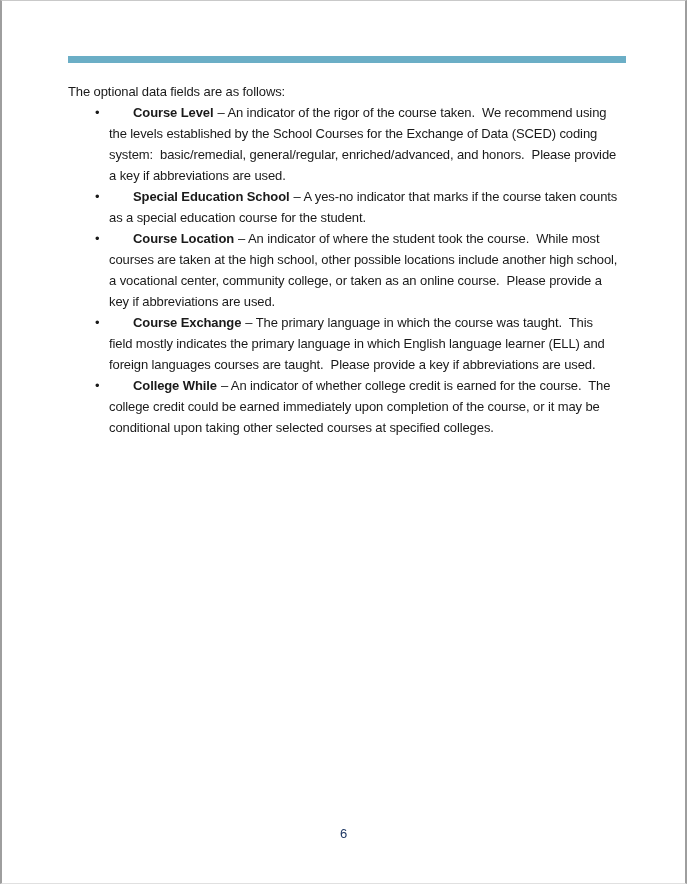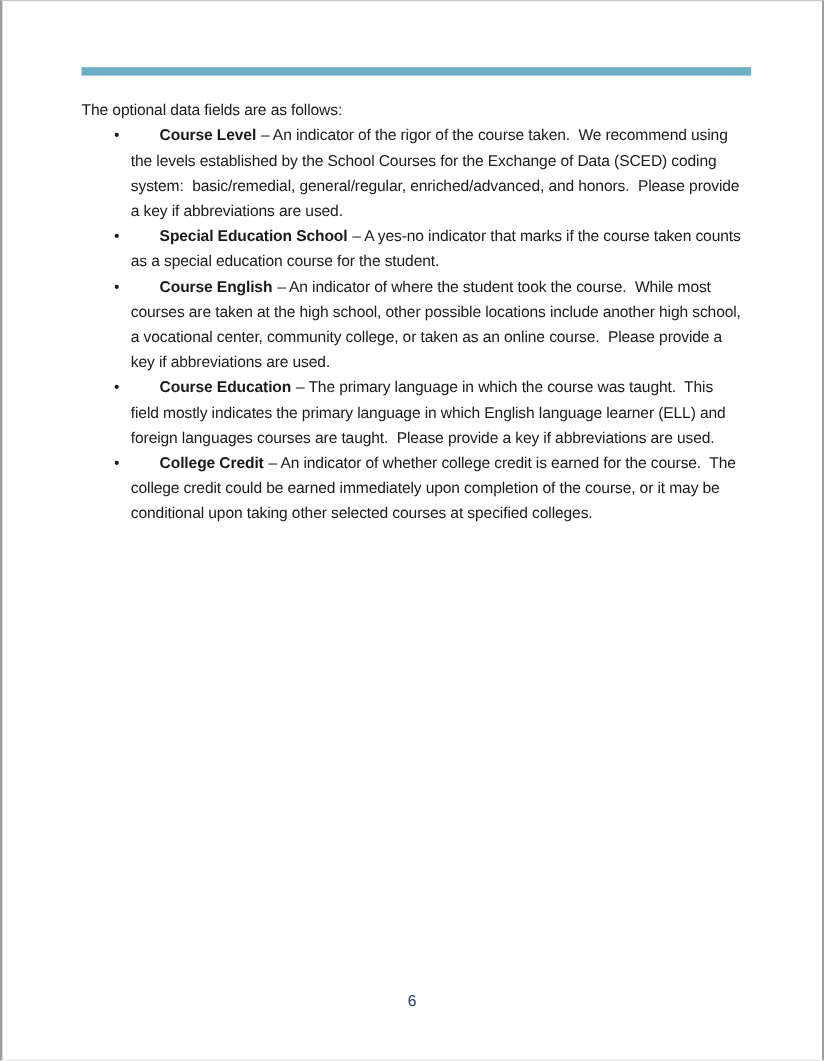--- a/index.html
+++ b/index.html
@@ -85,25 +85,25 @@
   <div class="accent-bar"></div>
 
   <div class="content">
     <p class="intro">The optional data fields are as follows:</p>
 
     <ul class="bullet-list">
       <li><span class="dot">•</span><span class="term">Course Level</span><span class="desc">– An indicator of the rigor of the course taken.  We recommend using the levels established by the School Courses for the Exchange of Data (SCED) coding system:  basic/remedial, general/regular, enriched/advanced, and honors.  Please provide a key if abbreviations are used.</span></li>
 
       <li><span class="dot">•</span><span class="term">Special Education School</span><span class="desc">– A yes-no indicator that marks if the course taken counts as a special education course for the student.</span></li>
 
-      <li><span class="dot">•</span><span class="term">Course English</span><span class="desc">– An indicator of where the student took the course.  While most courses are taken at the high school, other possible locations include another high school, a vocational center, community college, or taken as an online course.  Please provide a key if abbreviations are used.</span></li>
+      <li><span class="dot">•</span><span class="term">Course Location</span><span class="desc">– An indicator of where the student took the course.  While most courses are taken at the high school, other possible locations include another high school, a vocational center, community college, or taken as an online course.  Please provide a key if abbreviations are used.</span></li>
 
-      <li><span class="dot">•</span><span class="term">Course Education</span><span class="desc">– The primary language in which the course was taught.  This field mostly indicates the primary language in which English language learner (ELL) and foreign languages courses are taught.  Please provide a key if abbreviations are used.</span></li>
+      <li><span class="dot">•</span><span class="term">Course Exchange</span><span class="desc">– The primary language in which the course was taught.  This field mostly indicates the primary language in which English language learner (ELL) and foreign languages courses are taught.  Please provide a key if abbreviations are used.</span></li>
 
-      <li><span class="dot">•</span><span class="term">College Credit</span><span class="desc">– An indicator of whether college credit is earned for the course.  The college credit could be earned immediately upon completion of the course, or it may be conditional upon taking other selected courses at specified colleges.</span></li>
+      <li><span class="dot">•</span><span class="term">College While</span><span class="desc">– An indicator of whether college credit is earned for the course.  The college credit could be earned immediately upon completion of the course, or it may be conditional upon taking other selected courses at specified colleges.</span></li>
     </ul>
   </div>
 
   <div class="footer">
     <span class="page-number">6</span>
   </div>
 
 </div>
 
 </body></html>

